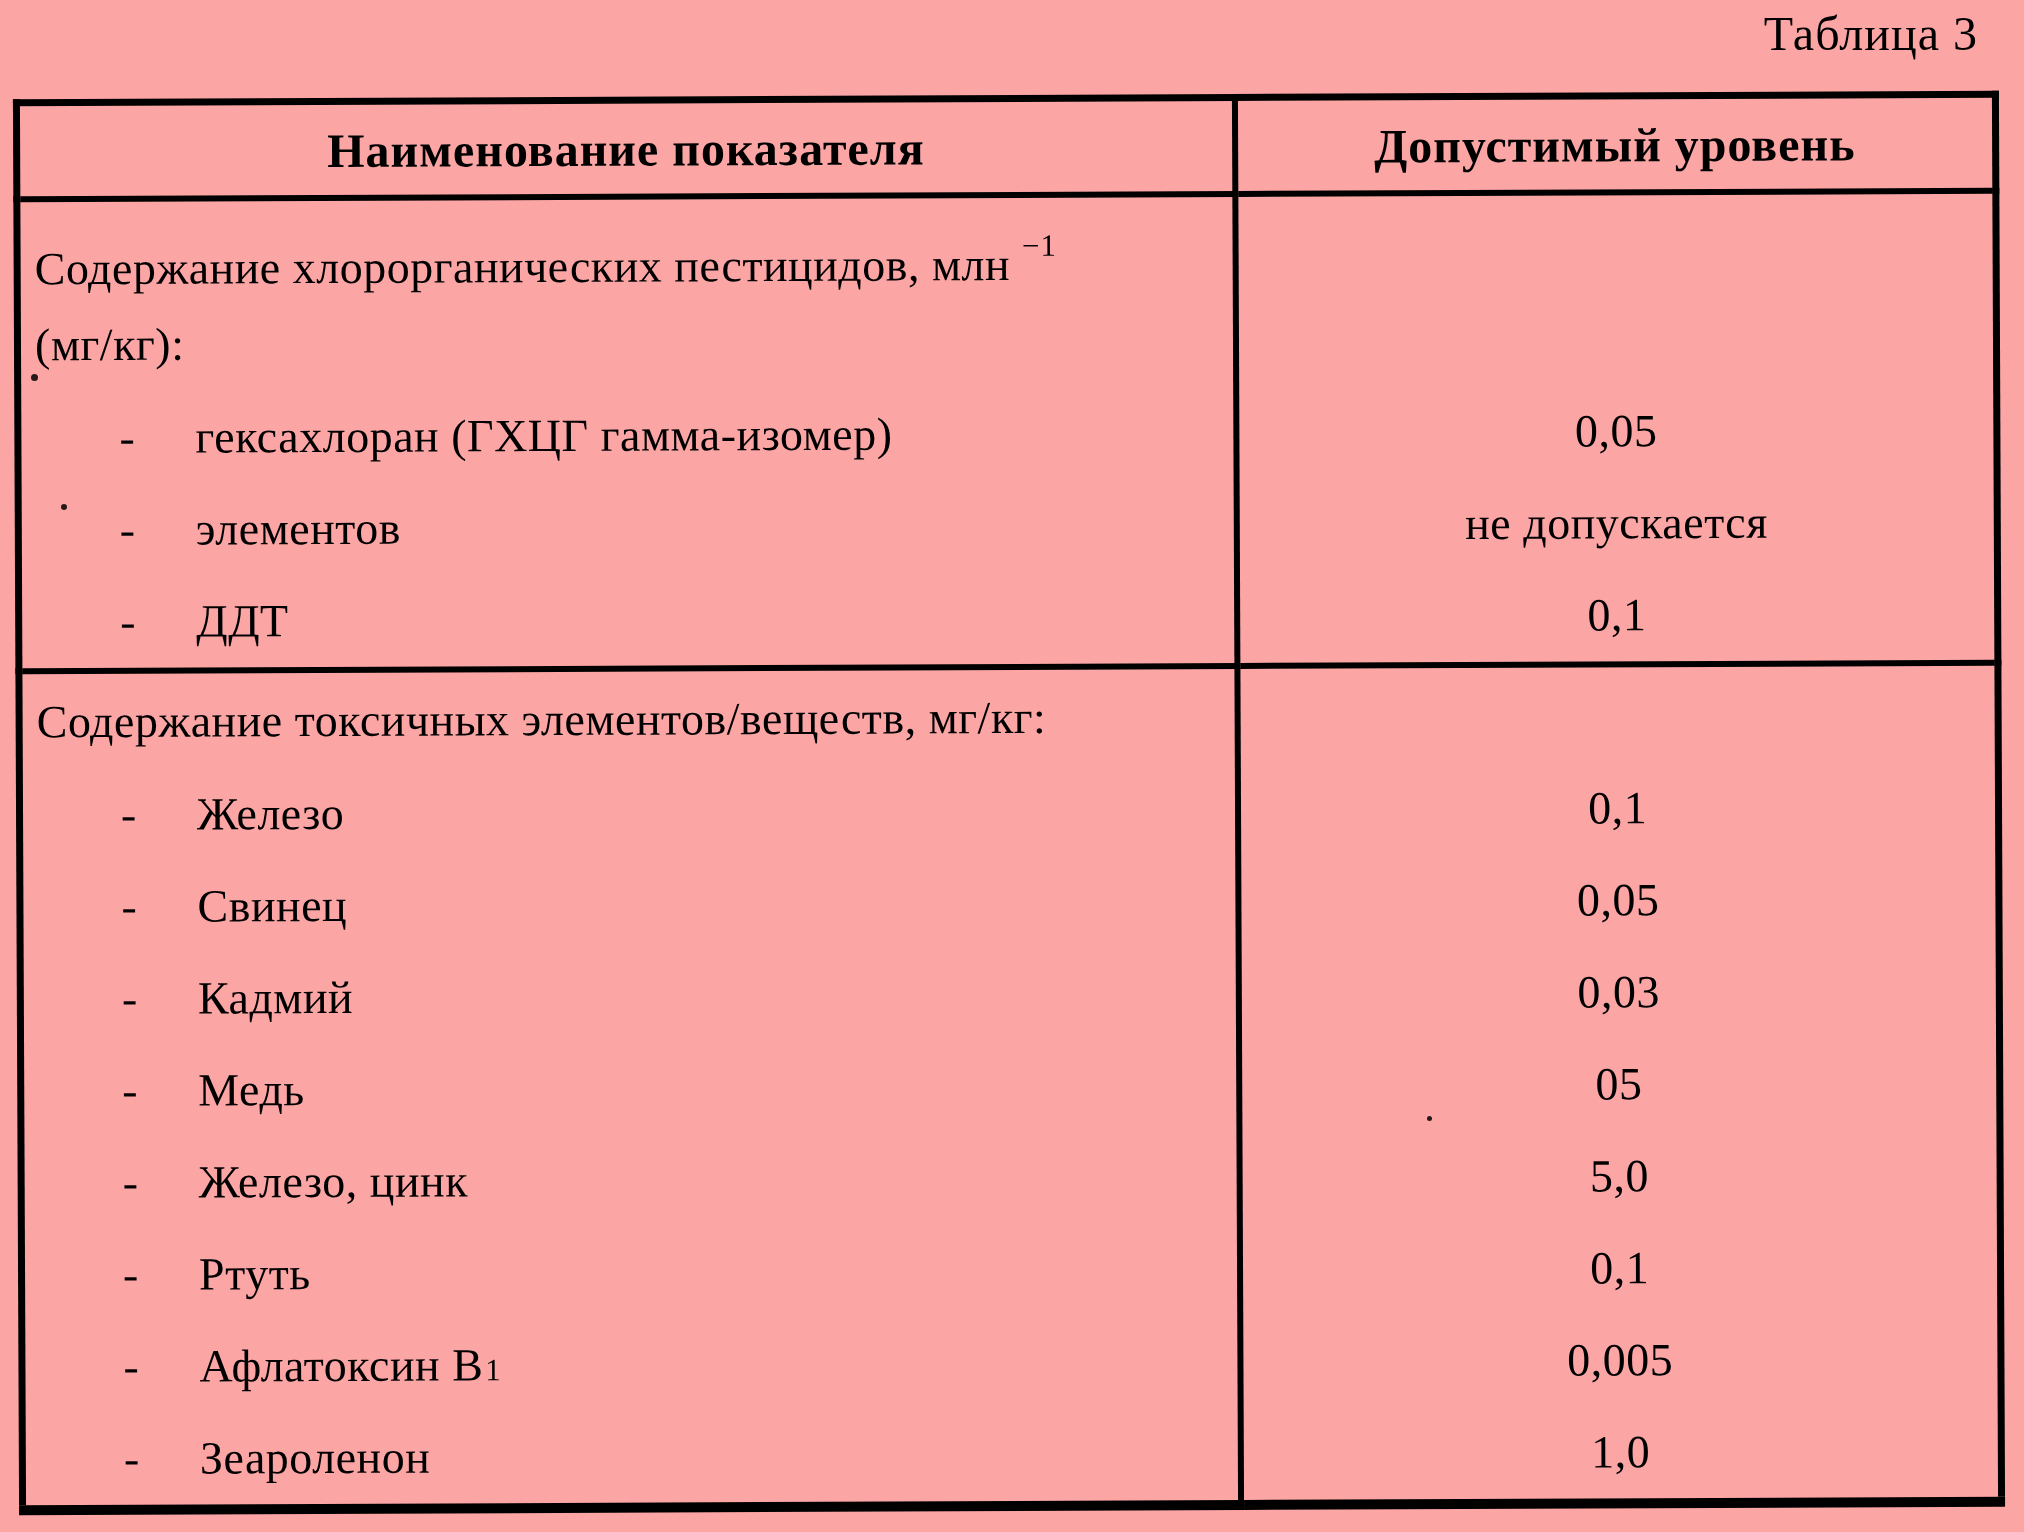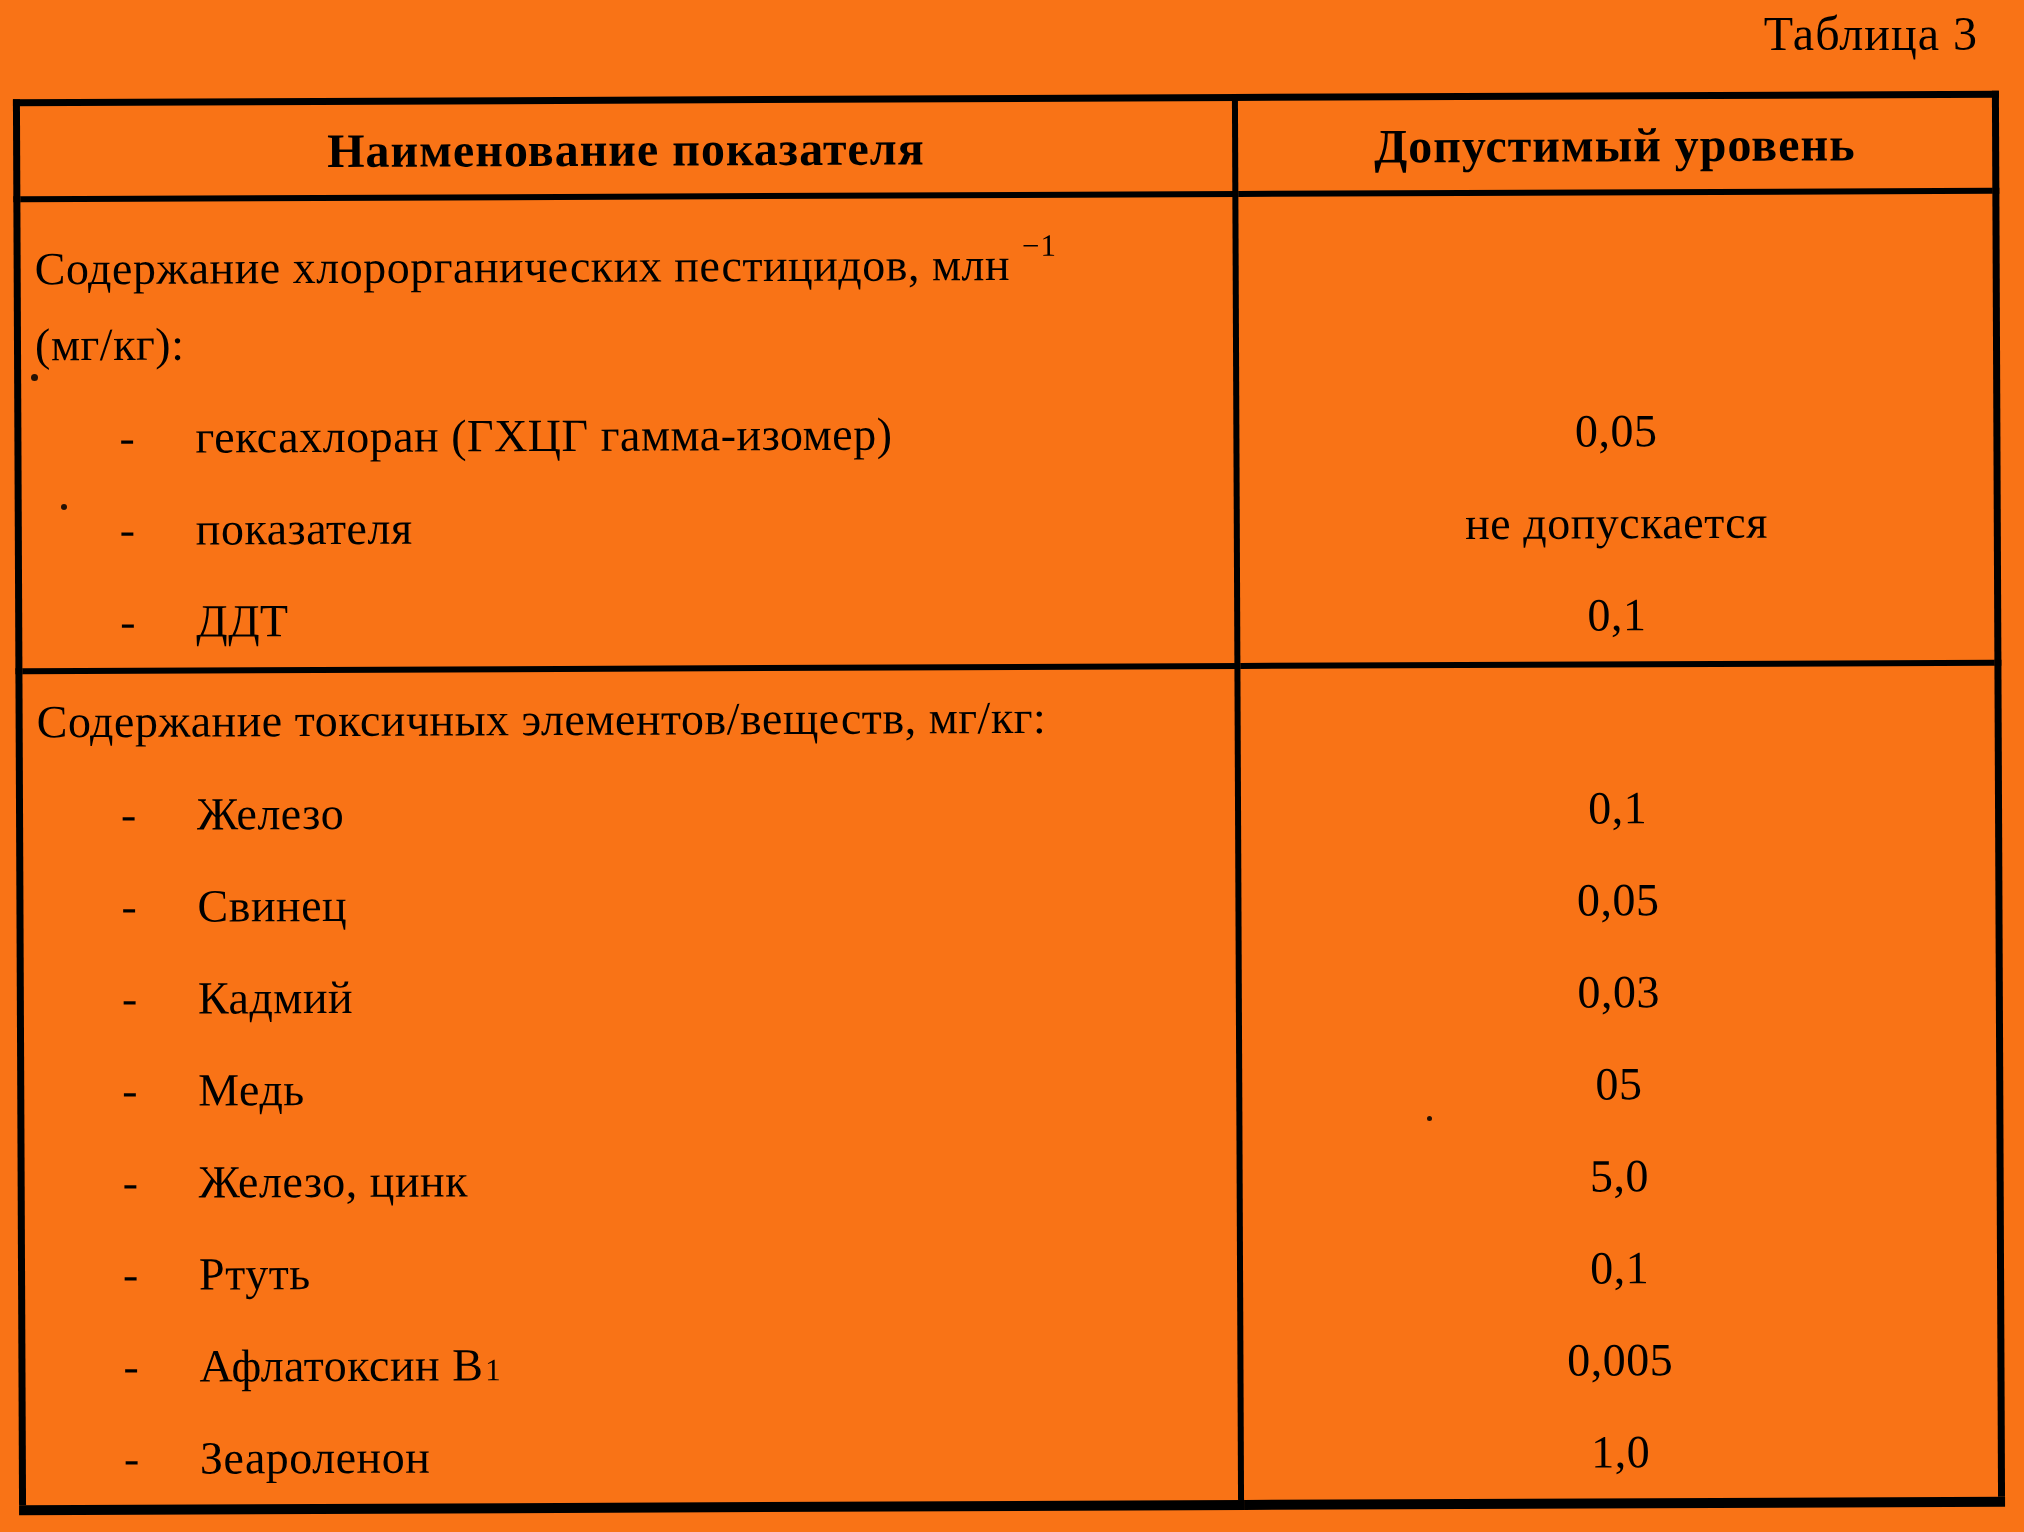--- a/index.html
+++ b/index.html
@@ -1,20 +1,20 @@
 <!DOCTYPE html>
 <html><head>
 <meta charset="utf-8">
 <style>
   html,body{margin:0;padding:0;}
   body{
     width:2024px;height:1532px;background:#ffffff;overflow:hidden;
     font-family:"Liberation Serif","DejaVu Serif",serif;color:#000;
   }
-  .page{position:absolute;left:0;top:0;width:2024px;height:1532px;background:#f97316;}
+  .page{position:absolute;left:0;top:0;width:2024px;height:1532px;background:#fca5a5;}
 
   .doc-title{
     position:absolute;top:6px;right:46px;
     font-size:48px;letter-spacing:1px;white-space:nowrap;
   }
 
   table.t{
     position:absolute;left:16px;top:95px;width:1986px;
     border-collapse:collapse;table-layout:fixed;
     transform:rotate(-0.25deg);transform-origin:50% 50%;
@@ -77,21 +77,21 @@
           <div class="gtitle">
             <span>Содержание хлорорганических пестицидов, млн</span><sup class="sup">−1</sup>
           </div>
           <div class="gtitle">(мг/кг):</div>
           <div class="item">
             <span class="dash">-</span>
             <span>гексахлоран (ГХЦГ гамма-изомер)</span>
           </div>
           <div class="item">
             <span class="dash">-</span>
-            <span>показателя</span>
+            <span>элементов</span>
           </div>
           <div class="item">
             <span class="dash">-</span>
             <span>ДДТ</span>
           </div>
         </td>
         <td>
           <div class="sp2"></div>
           <div class="val">0,05</div>
           <div class="val">не допускается</div>

